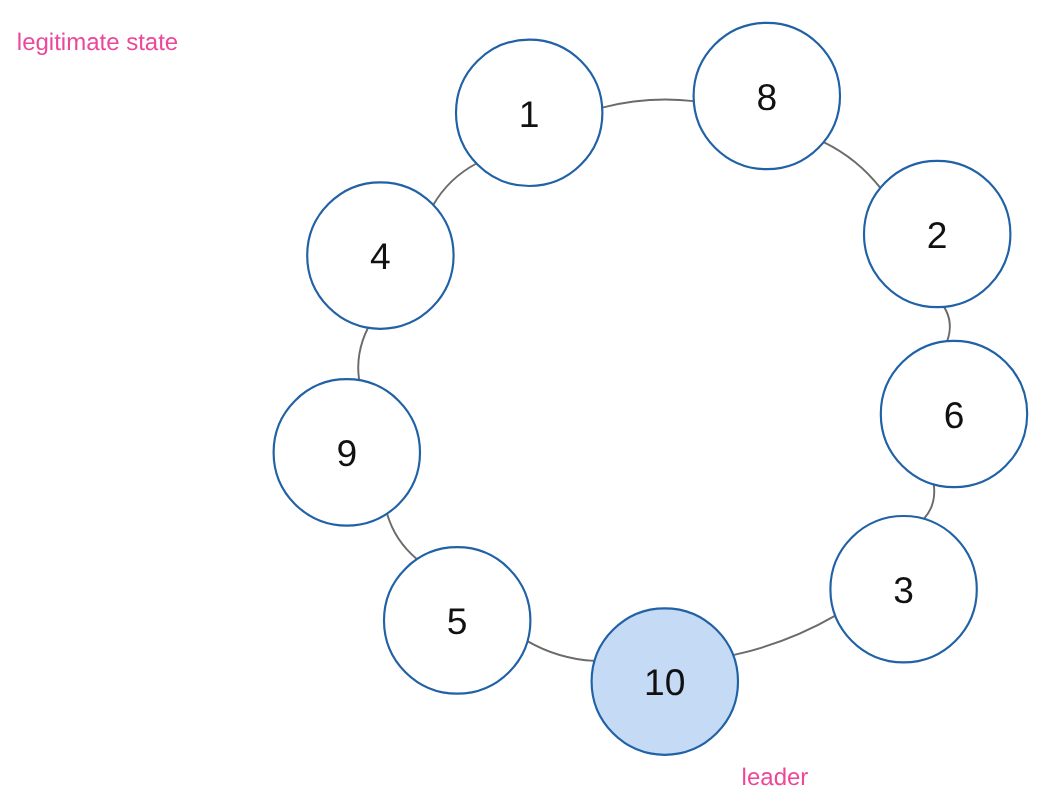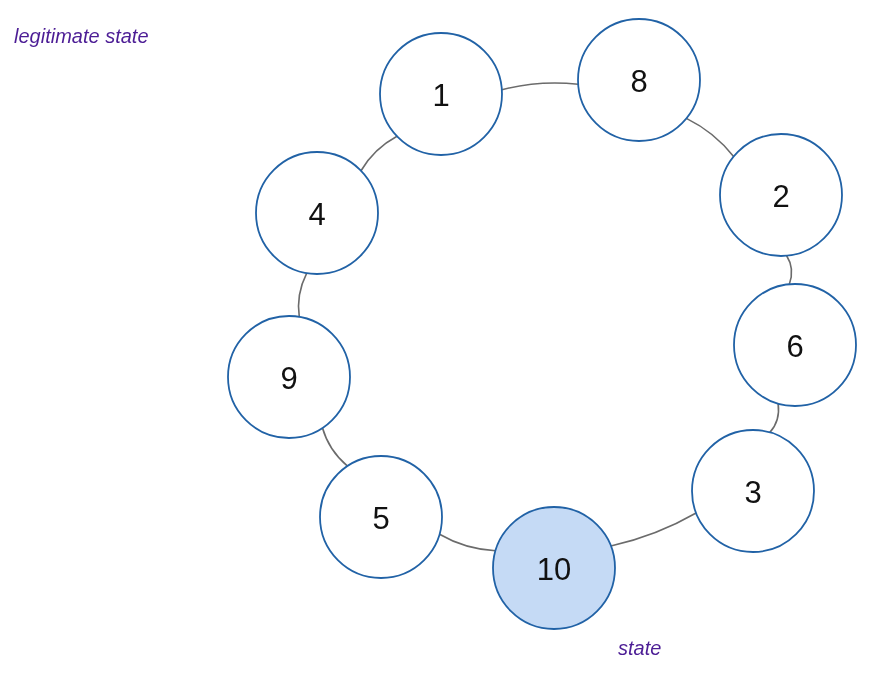--- a/index.html
+++ b/index.html
@@ -49,24 +49,23 @@
     font-size: 31px;
     fill: #111111;
     text-anchor: middle;
     dominant-baseline: central;
     user-select: none;
   }
   .annotation {
     position: absolute;
     font-family: "Liberation Sans", sans-serif;
     font-size: 20px;
-    color: #4c1d95;
+    color: #ec4899;
     white-space: nowrap;
     line-height: 1;
-    font-style: italic;
   }
   #legit-state-label {
     left: 14px;
     top: 26px;
   }
   #leader-label {
     left: 618px;
     top: 638px;
   }
 </style>
@@ -122,15 +121,15 @@
         </g>
         <g>
           <circle class="node-circle plain" cx="317" cy="213" r="61" fill="#ffffff" stroke="#2162a6"></circle>
           <text class="node-label" x="317" y="214" fill="#111111">4</text>
         </g>
       </g>
   </svg>
 
   <div class="annotation" id="legit-state-label">legitimate state</div>
 
-  <div class="annotation" id="leader-label">state</div>
+  <div class="annotation" id="leader-label">leader</div>
 
 </div>
 
 </body></html>

